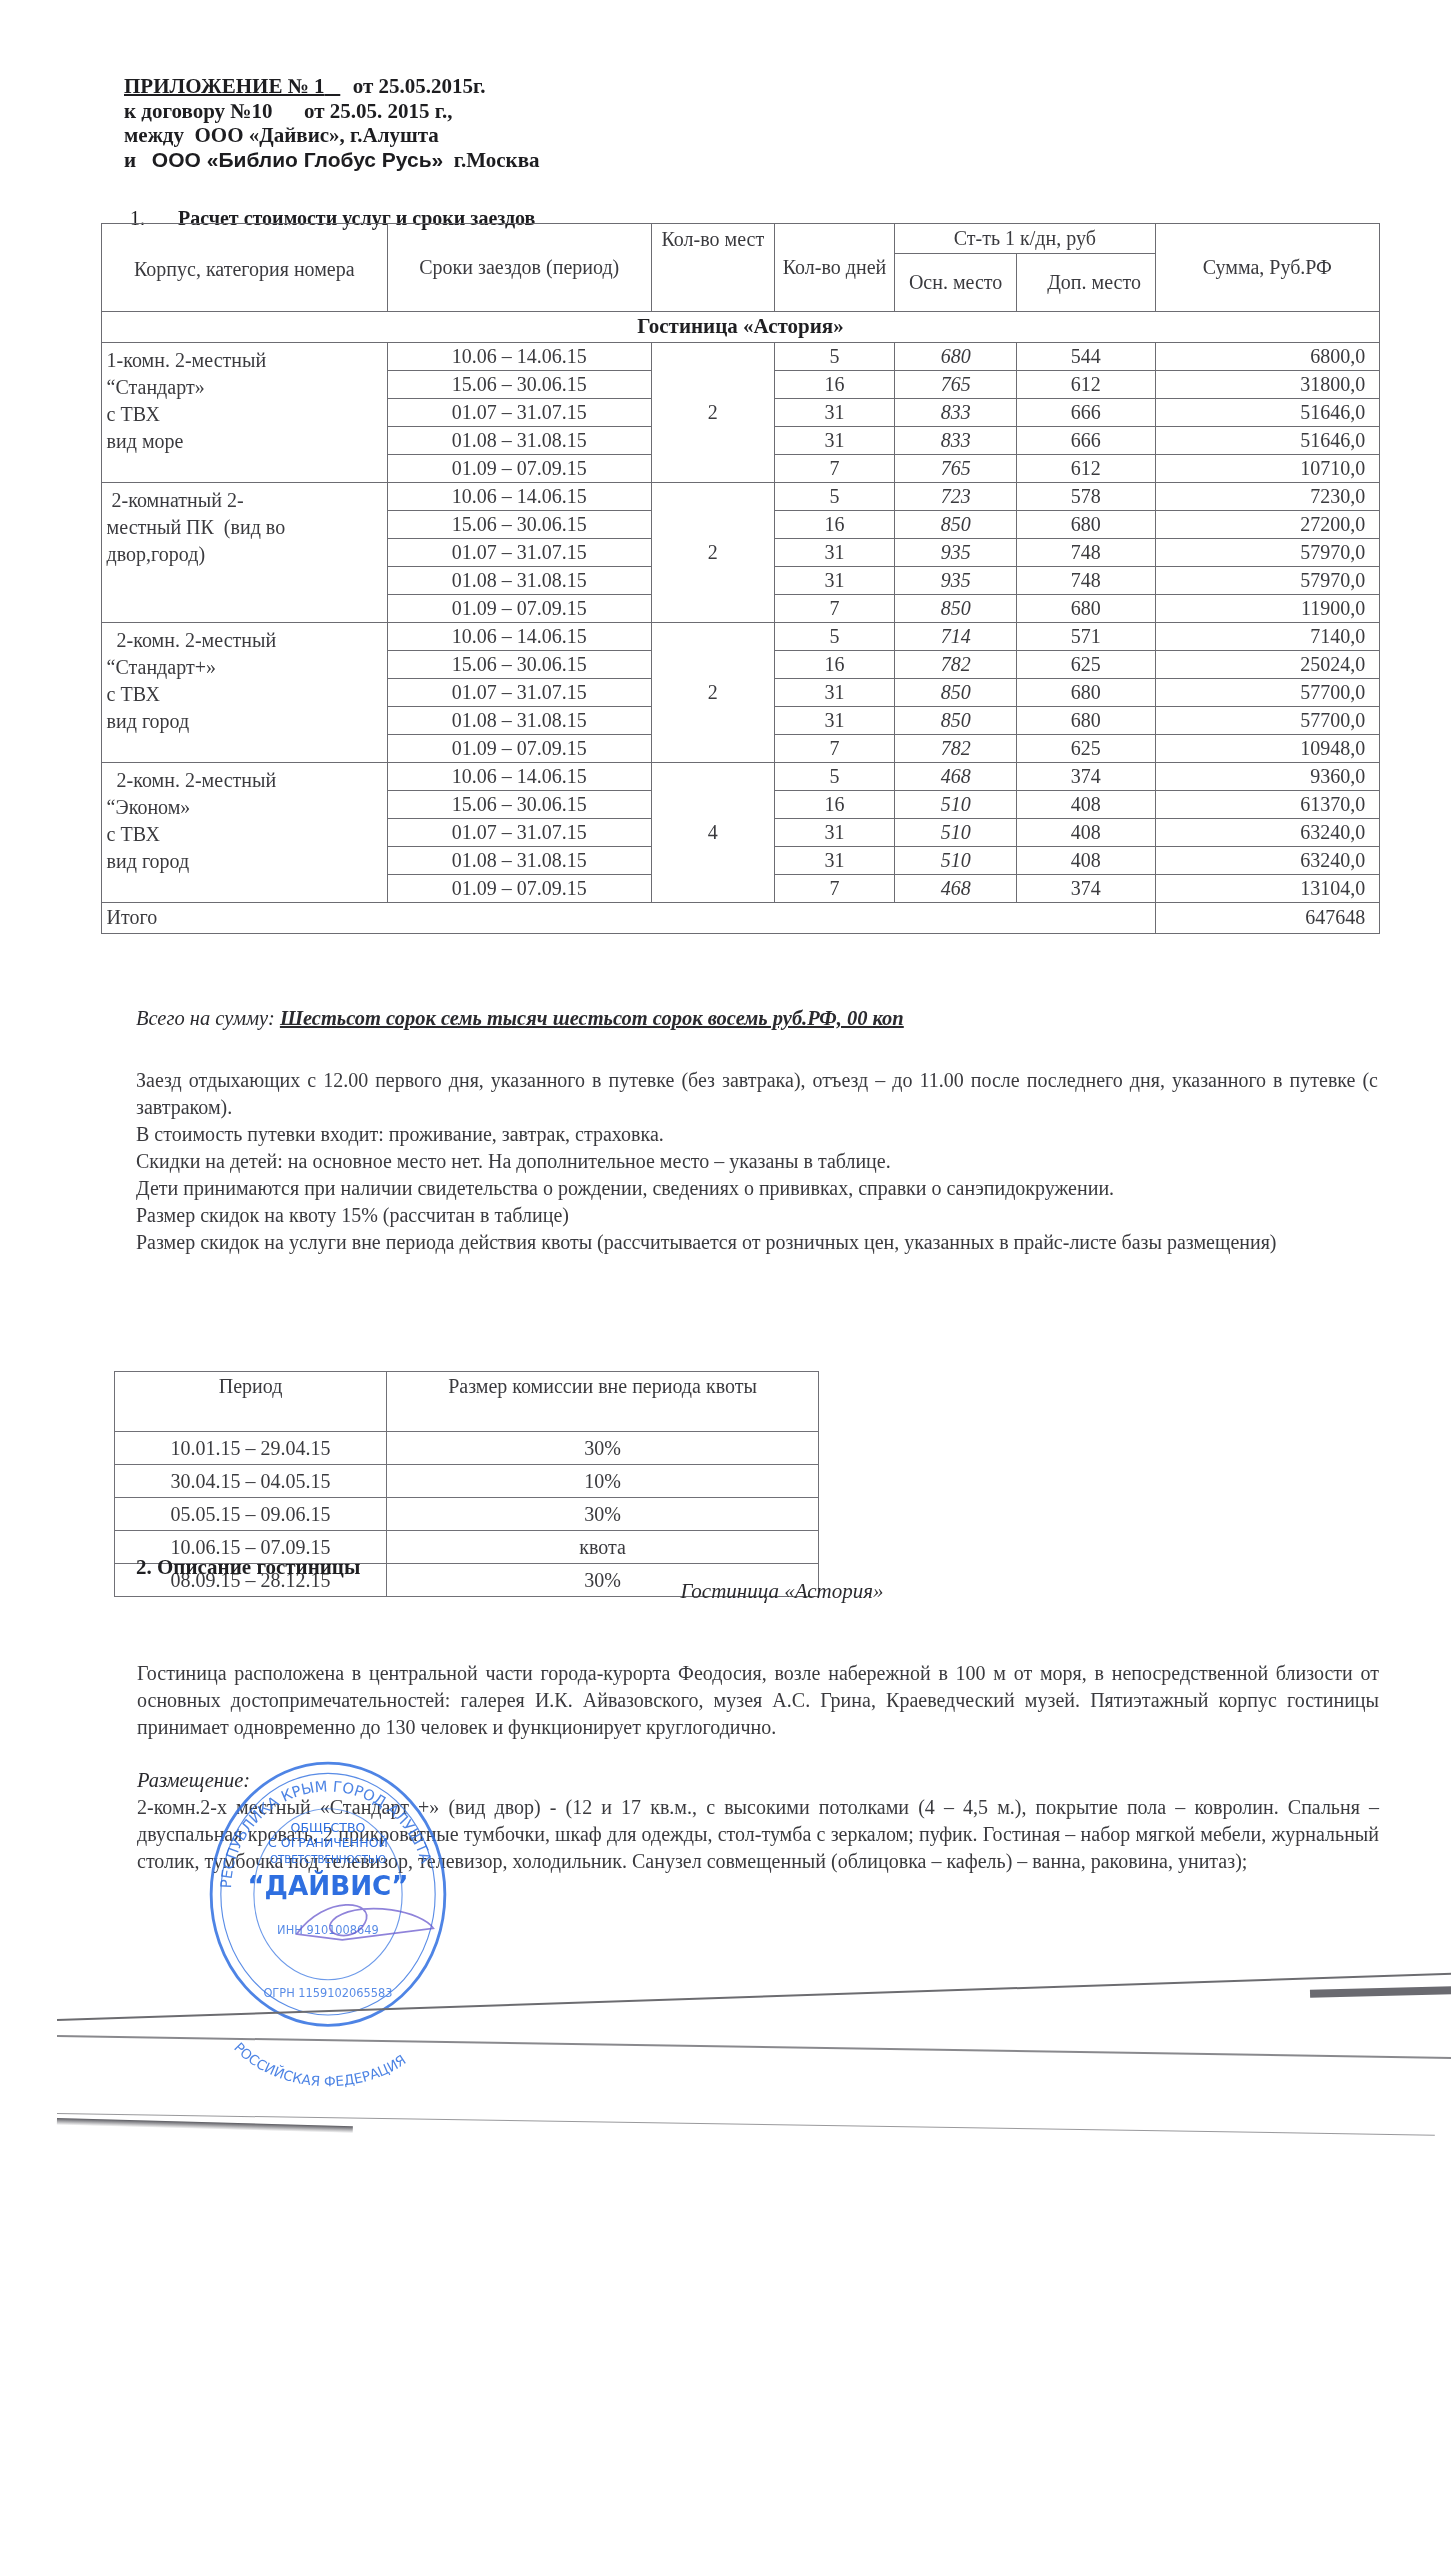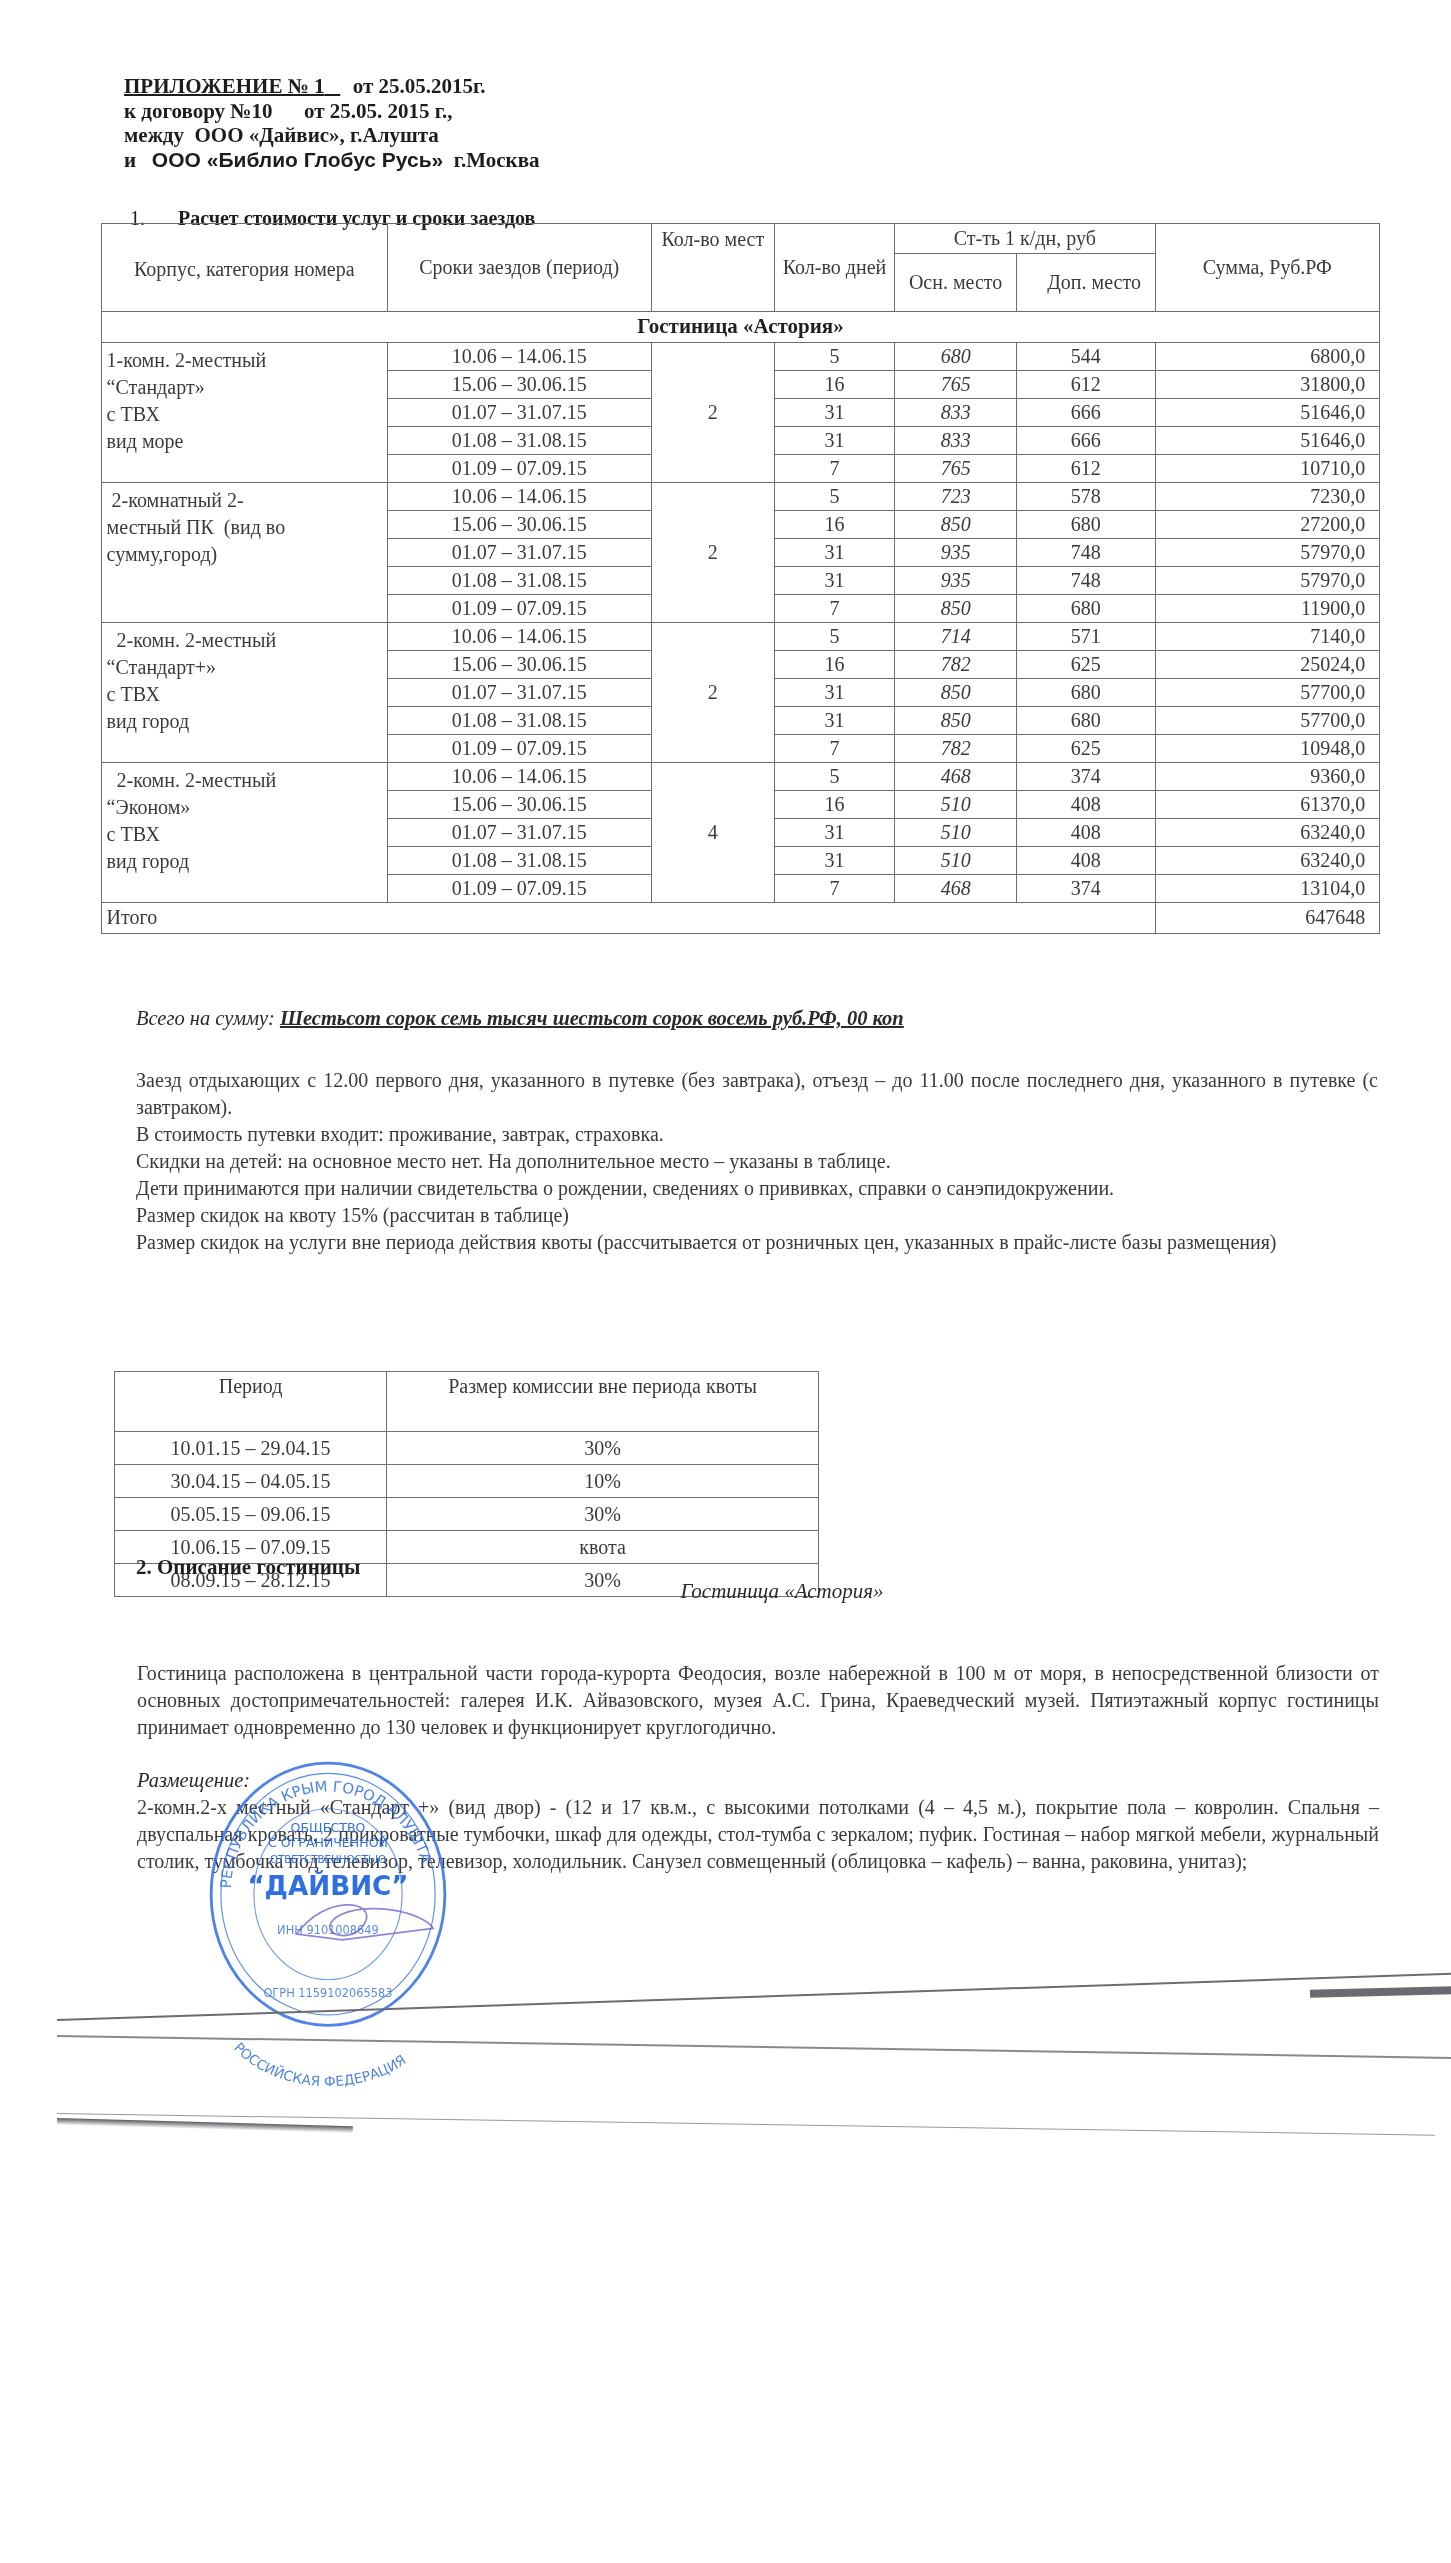--- a/index.html
+++ b/index.html
@@ -139,21 +139,21 @@
           <td class="c-per">01.09 – 07.09.15</td>
           <td class="c-days">7</td>
           <td class="c-os">765</td>
           <td class="c-dop">612</td>
           <td class="c-sum">10710,0</td>
         </tr>
         <tr>
           <td class="c-cat" rowspan="5">
             <div style="white-space: pre;"> 2-комнатный 2-</div>
             <div style="white-space: pre;">местный ПК  (вид во</div>
-            <div style="white-space: pre;">сумму,город)</div>
+            <div style="white-space: pre;">двор,город)</div>
           </td>
           <td class="c-per">10.06 – 14.06.15</td>
           <td class="c-pl" rowspan="5">2</td>
           <td class="c-days">5</td>
           <td class="c-os">723</td>
           <td class="c-dop">578</td>
           <td class="c-sum">7230,0</td>
         </tr>
         <tr>
           <td class="c-per">15.06 – 30.06.15</td>

